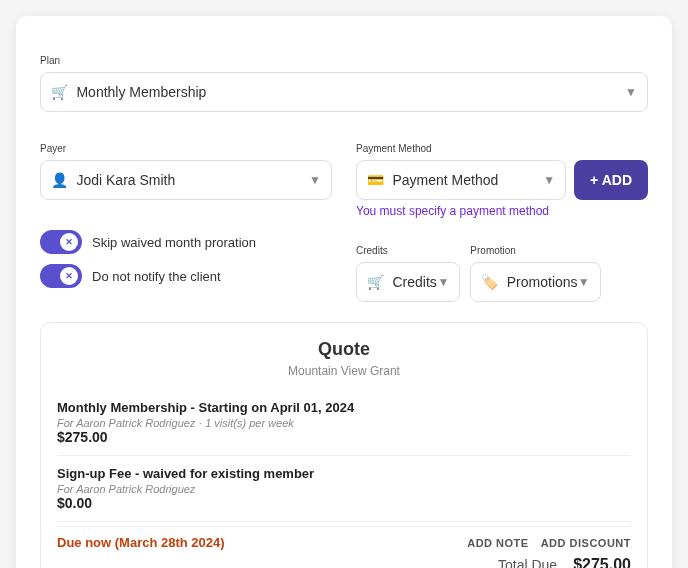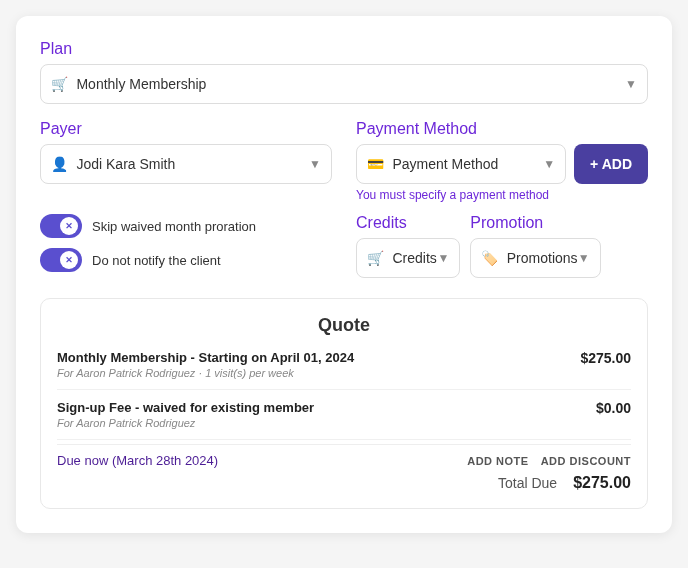--- a/index.html
+++ b/index.html
@@ -13,24 +13,25 @@
       padding: 16px;
     }
     .container {
       background: #fff;
       border-radius: 12px;
       padding: 24px;
       width: 660px;
       box-shadow: 0 2px 12px rgba(0,0,0,0.08);
     }
     .field-label {
-      font-size: 16px;
-      color: #6d28d9;
+      font-size: 10px;
+      color: #404040;
       margin-bottom: 6px;
       font-weight: 500;
+      margin-top: 15px;
     }
     .select-wrapper {
       position: relative;
       display: flex;
       align-items: center;
       border: 1.5px solid #ddd;
       border-radius: 8px;
       background: #fff;
       padding: 0 10px;
       height: 40px;
@@ -152,20 +153,21 @@
       font-size: 12px;
       color: #888;
       margin-bottom: 12px;
     }
     .quote-item {
       display: flex;
       justify-content: space-between;
       align-items: flex-start;
       padding: 10px 0;
       border-bottom: 1px solid #f0f0f0;
+      flex-direction: column;
     }
     .quote-item:last-of-type { border-bottom: none; }
     .quote-item-name {
       font-size: 13px;
       font-weight: 600;
       color: #222;
     }
     .quote-item-sub {
       font-size: 11px;
       color: #888;
@@ -180,22 +182,22 @@
     .quote-due-row {
       display: flex;
       justify-content: space-between;
       align-items: center;
       padding-top: 8px;
       margin-top: 4px;
       border-top: 1px solid #eee;
     }
     .quote-due-label {
       font-size: 13px;
-      font-weight: 400;
-      color: #4c1d95;
+      font-weight: 700;
+      color: #c2410c;
     }
     .quote-due-actions {
       display: flex;
       gap: 12px;
       align-items: flex-end;
     }
     .quote-action-link {
       font-size: 11px;
       font-weight: 700;
       color: #555;
@@ -309,20 +311,21 @@
             <option>Promotions</option>
           </select>
           <span class="chevron">▼</span>
         </div>
       </div>
     </div>
   </div>
 
   <div class="quote-section">
     <div class="quote-title">Quote</div>
+    <div class="quote-subtitle">Mountain View Grant</div>
 
     <div class="quote-item">
       <div>
         <div class="quote-item-name">Monthly Membership - Starting on April 01, 2024</div>
         <div class="quote-item-sub">For Aaron Patrick Rodriguez · 1 visit(s) per week</div>
       </div>
       <div class="quote-item-price">$275.00</div>
     </div>
 
     <div class="quote-item">

